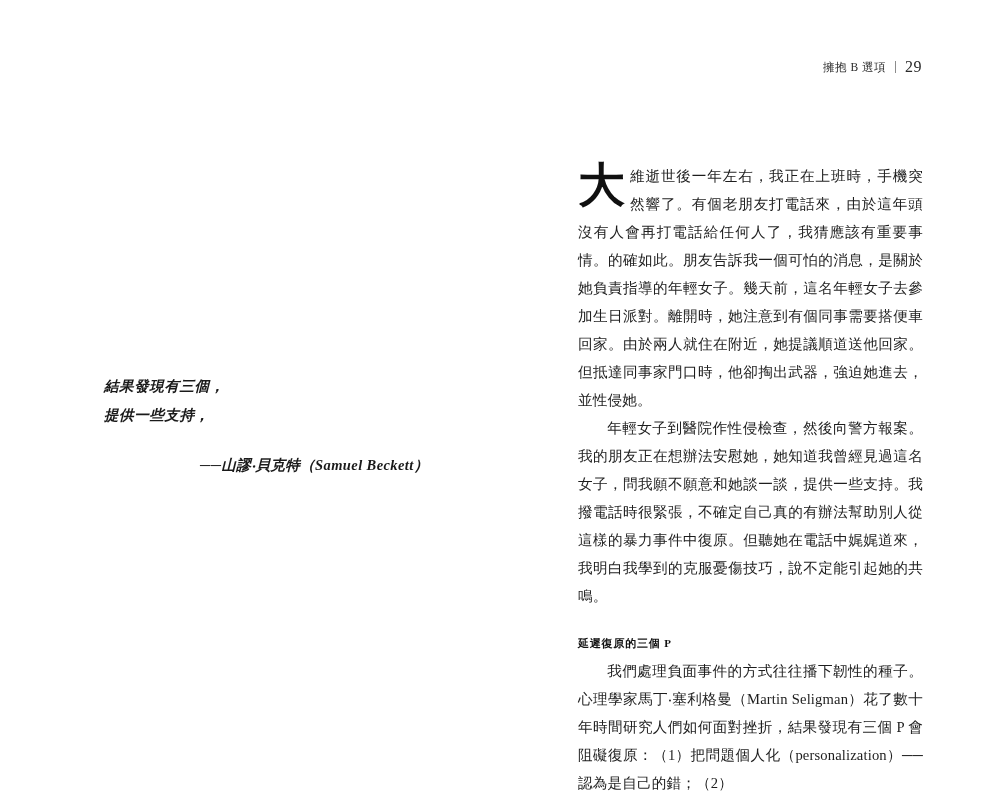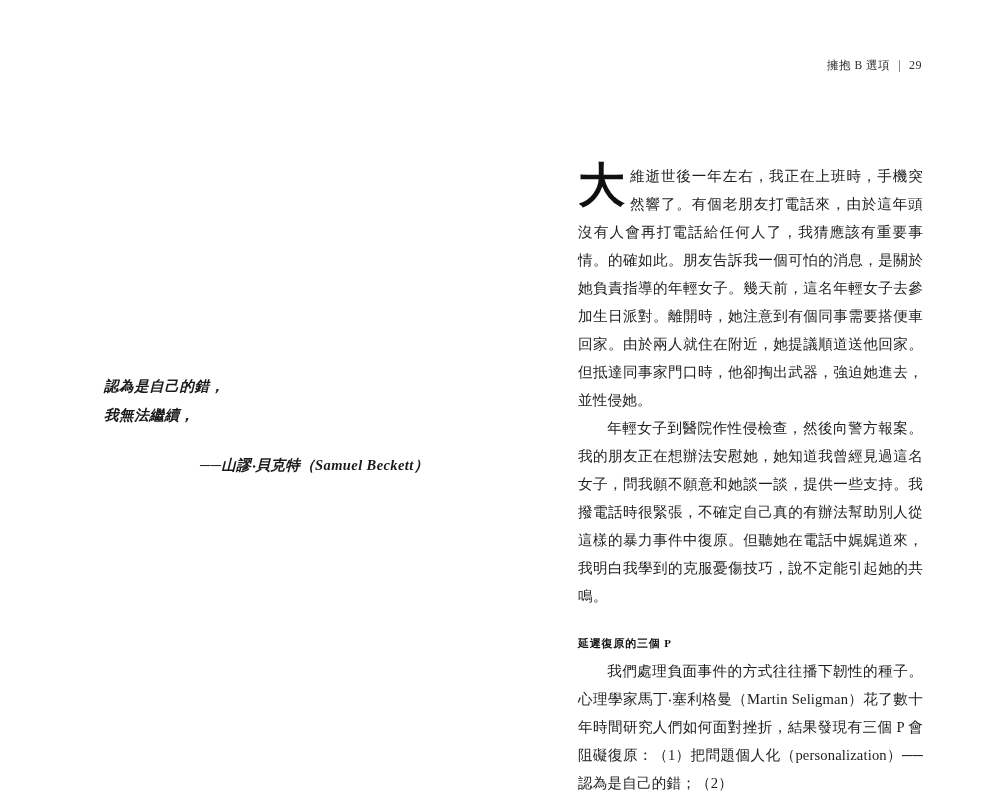--- a/index.html
+++ b/index.html
@@ -39,21 +39,21 @@
   .running-head .rh-title {
     white-space: nowrap;
   }
   .running-head .rh-rule {
     display: inline-block;
     width: 1px;
     height: 12px;
     background: #8c8c8c;
   }
   .running-head .rh-page {
-    font-size: 12px;
+    font-size: 16px;
   }
 
   
   .epigraph {
     position: absolute;
     left: 104px;
     top: 372px;
     width: 330px;
     font-size: 14.5px;
     line-height: 2.02;
@@ -122,22 +122,22 @@
 
 <div class="page">
 
   <div class="running-head">
     <span class="rh-title">擁抱 B 選項</span>
     <span class="rh-rule"></span>
     <span class="rh-page">29</span>
   </div>
 
   <div class="epigraph">
-    <div class="line">認為是自己的錯，</div>
-    <div class="line">我無法繼續，</div>
+    <div class="line">結果發現有三個，</div>
+    <div class="line">提供一些支持，</div>
     <div class="attrib">──山謬‧貝克特（Samuel Beckett）</div>
   </div>
 
   <div class="column">
 
     <p class="body-par dropcap-par">
       <span class="dropcap">大</span><span>維逝世後一年左右，我正在上班時，手機突然響了。有個老朋友打電話來，由於這年頭沒有人會再打電話給任何人了，我猜應該有重要事情。的確如此。朋友告訴我一個可怕的消息，是關於她負責指導的年輕女子。幾天前，這名年輕女子去參加生日派對。離開時，她注意到有個同事需要搭便車回家。由於兩人就住在附近，她提議順道送他回家。但抵達同事家門口時，他卻掏出武器，強迫她進去，並性侵她。</span>
     </p>
 
     <p class="body-par par-indent">年輕女子到醫院作性侵檢查，然後向警方報案。我的朋友正在想辦法安慰她，她知道我曾經見過這名女子，問我願不願意和她談一談，提供一些支持。我撥電話時很緊張，不確定自己真的有辦法幫助別人從這樣的暴力事件中復原。但聽她在電話中娓娓道來，我明白我學到的克服憂傷技巧，說不定能引起她的共鳴。</p>

